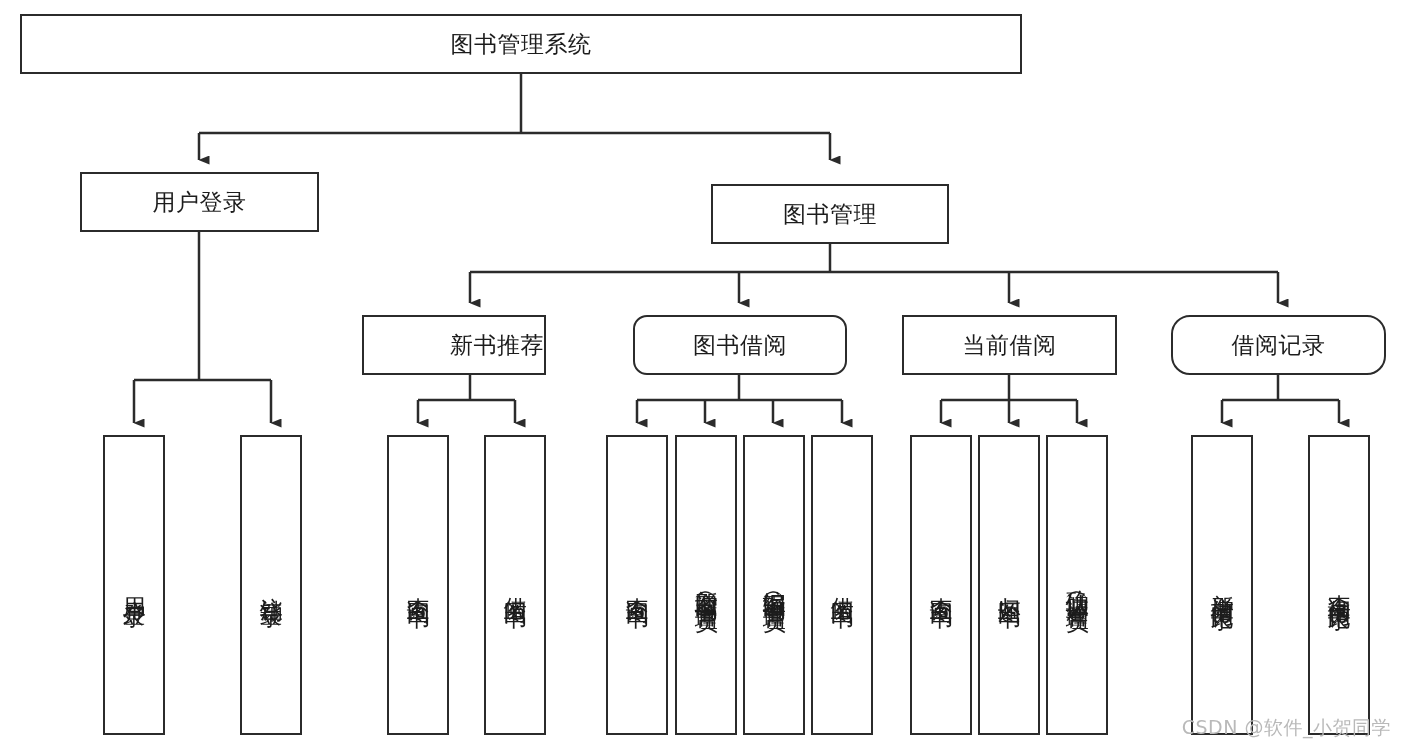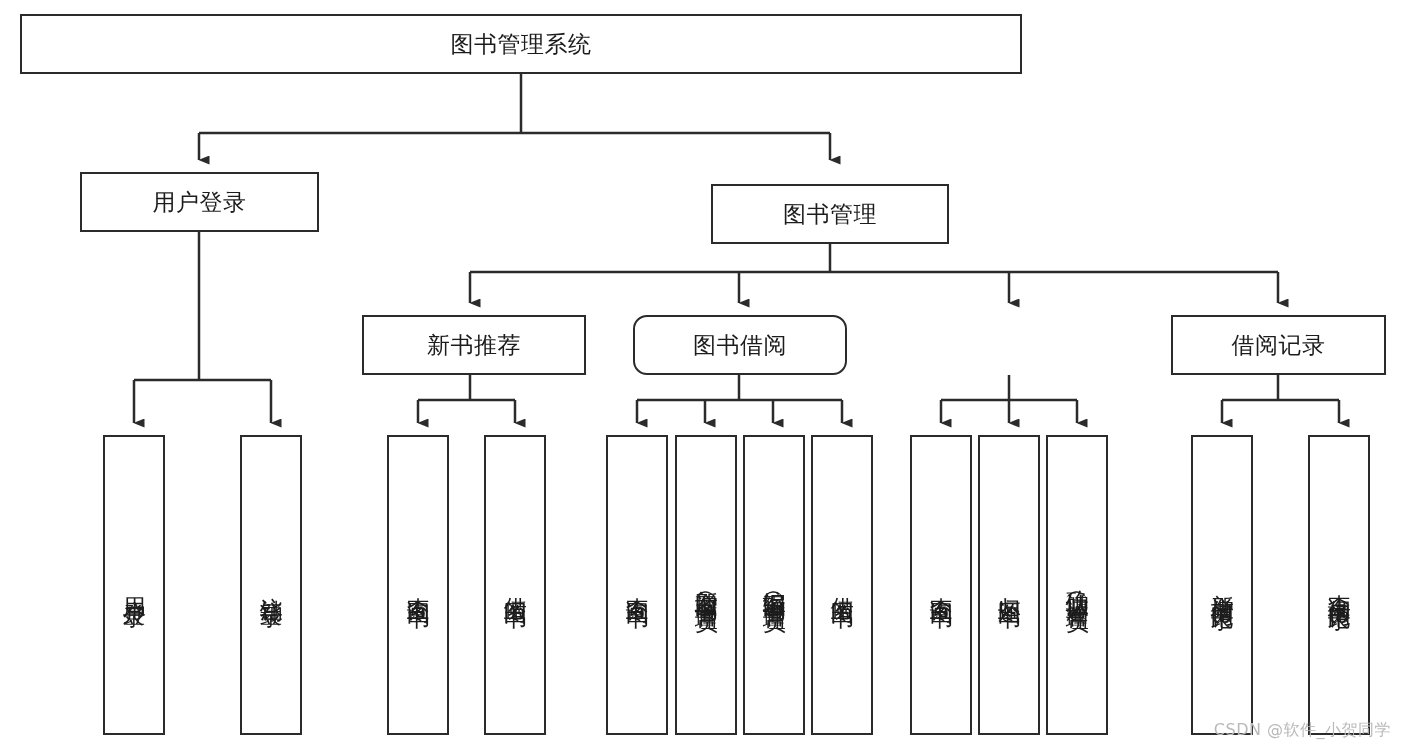--- a/index.html
+++ b/index.html
@@ -53,21 +53,21 @@
     writing-mode: vertical-rl;
     text-orientation: upright;
     line-height: 1.45;
     letter-spacing: 3px;
     white-space: nowrap;
   }
   .watermark {
     position: absolute;
     right: 14px;
     bottom: 6px;
-    font-size: 16px;
+    font-size: 19px;
     color: #b9b9b9;
     white-space: nowrap;
     letter-spacing: 0.5px;
     pointer-events: none;
   }
 </style>
 </head>
 <body>
 
 <div id="diagram-root">
@@ -129,30 +129,33 @@
   </div>
 
   <div class="node-box" style="left:80px; top:172px; width:239px; height:60px;">
     <span class="node-label-h">用户登录</span>
   </div>
 
   <div class="node-box" style="left:711px; top:184px; width:238px; height:60px;">
     <span class="node-label-h">图书管理</span>
   </div>
 
-  <div class="node-box" style="left:362px; top:315px; width:224px; height:60px;">
+  <div class="node-box" style="left:362px; top:315px; width:184px; height:60px;justify-content:flex-end;">
     <span class="node-label-h">新书推荐</span>
   </div>
 
   <div class="node-box" style="left:633px; top:315px; width:214px; height:60px;border-radius:14px;">
     <span class="node-label-h">图书借阅</span>
   </div>
 
-
-  <div class="node-box" style="left:1171px; top:315px; width:215px; height:60px;">
+  <div class="node-box" style="left:902px; top:315px; width:215px; height:60px;">
+    <span class="node-label-h">当前借阅</span>
+  </div>
+
+  <div class="node-box" style="left:1171px; top:315px; width:215px; height:60px;border-radius:19px;">
     <span class="node-label-h">借阅记录</span>
   </div>
 
   <div class="node-box" style="left:103px; top:435px; width:62px; height:300px;">
     <span class="node-label-v">用户登录</span>
   </div>
 
   <div class="node-box" style="left:240px; top:435px; width:62px; height:300px;">
     <span class="node-label-v">注销登录</span>
   </div>

